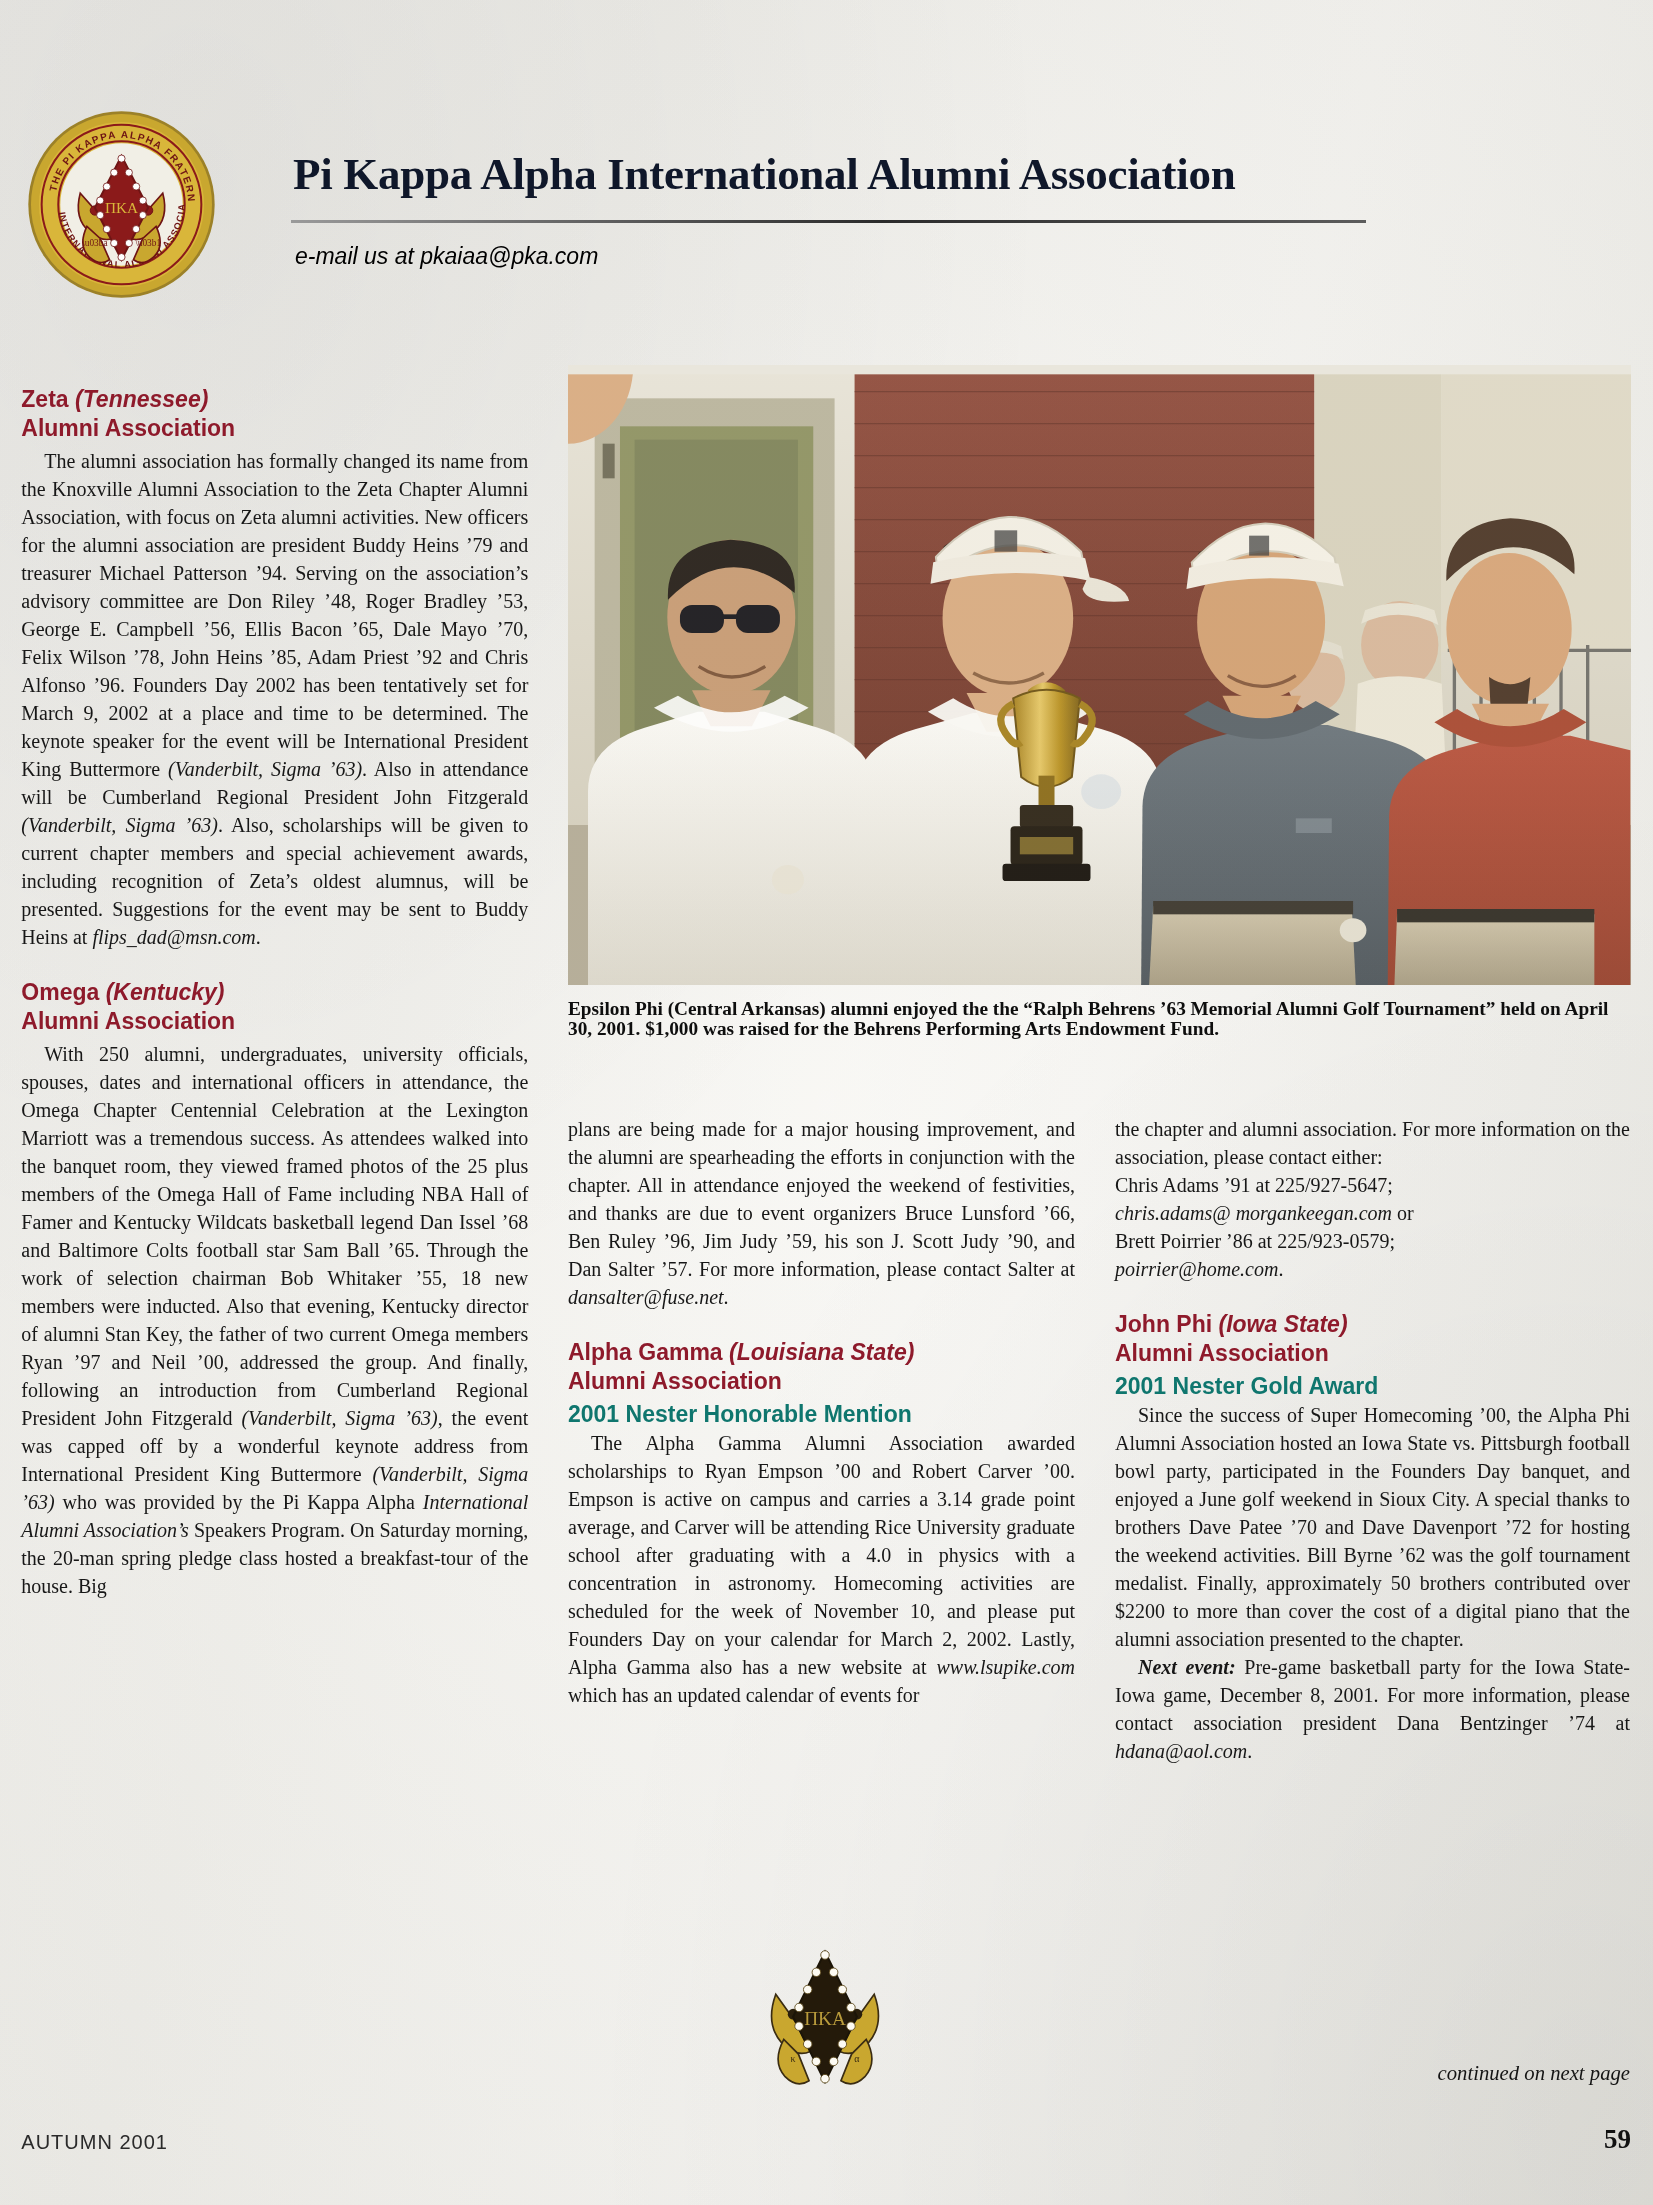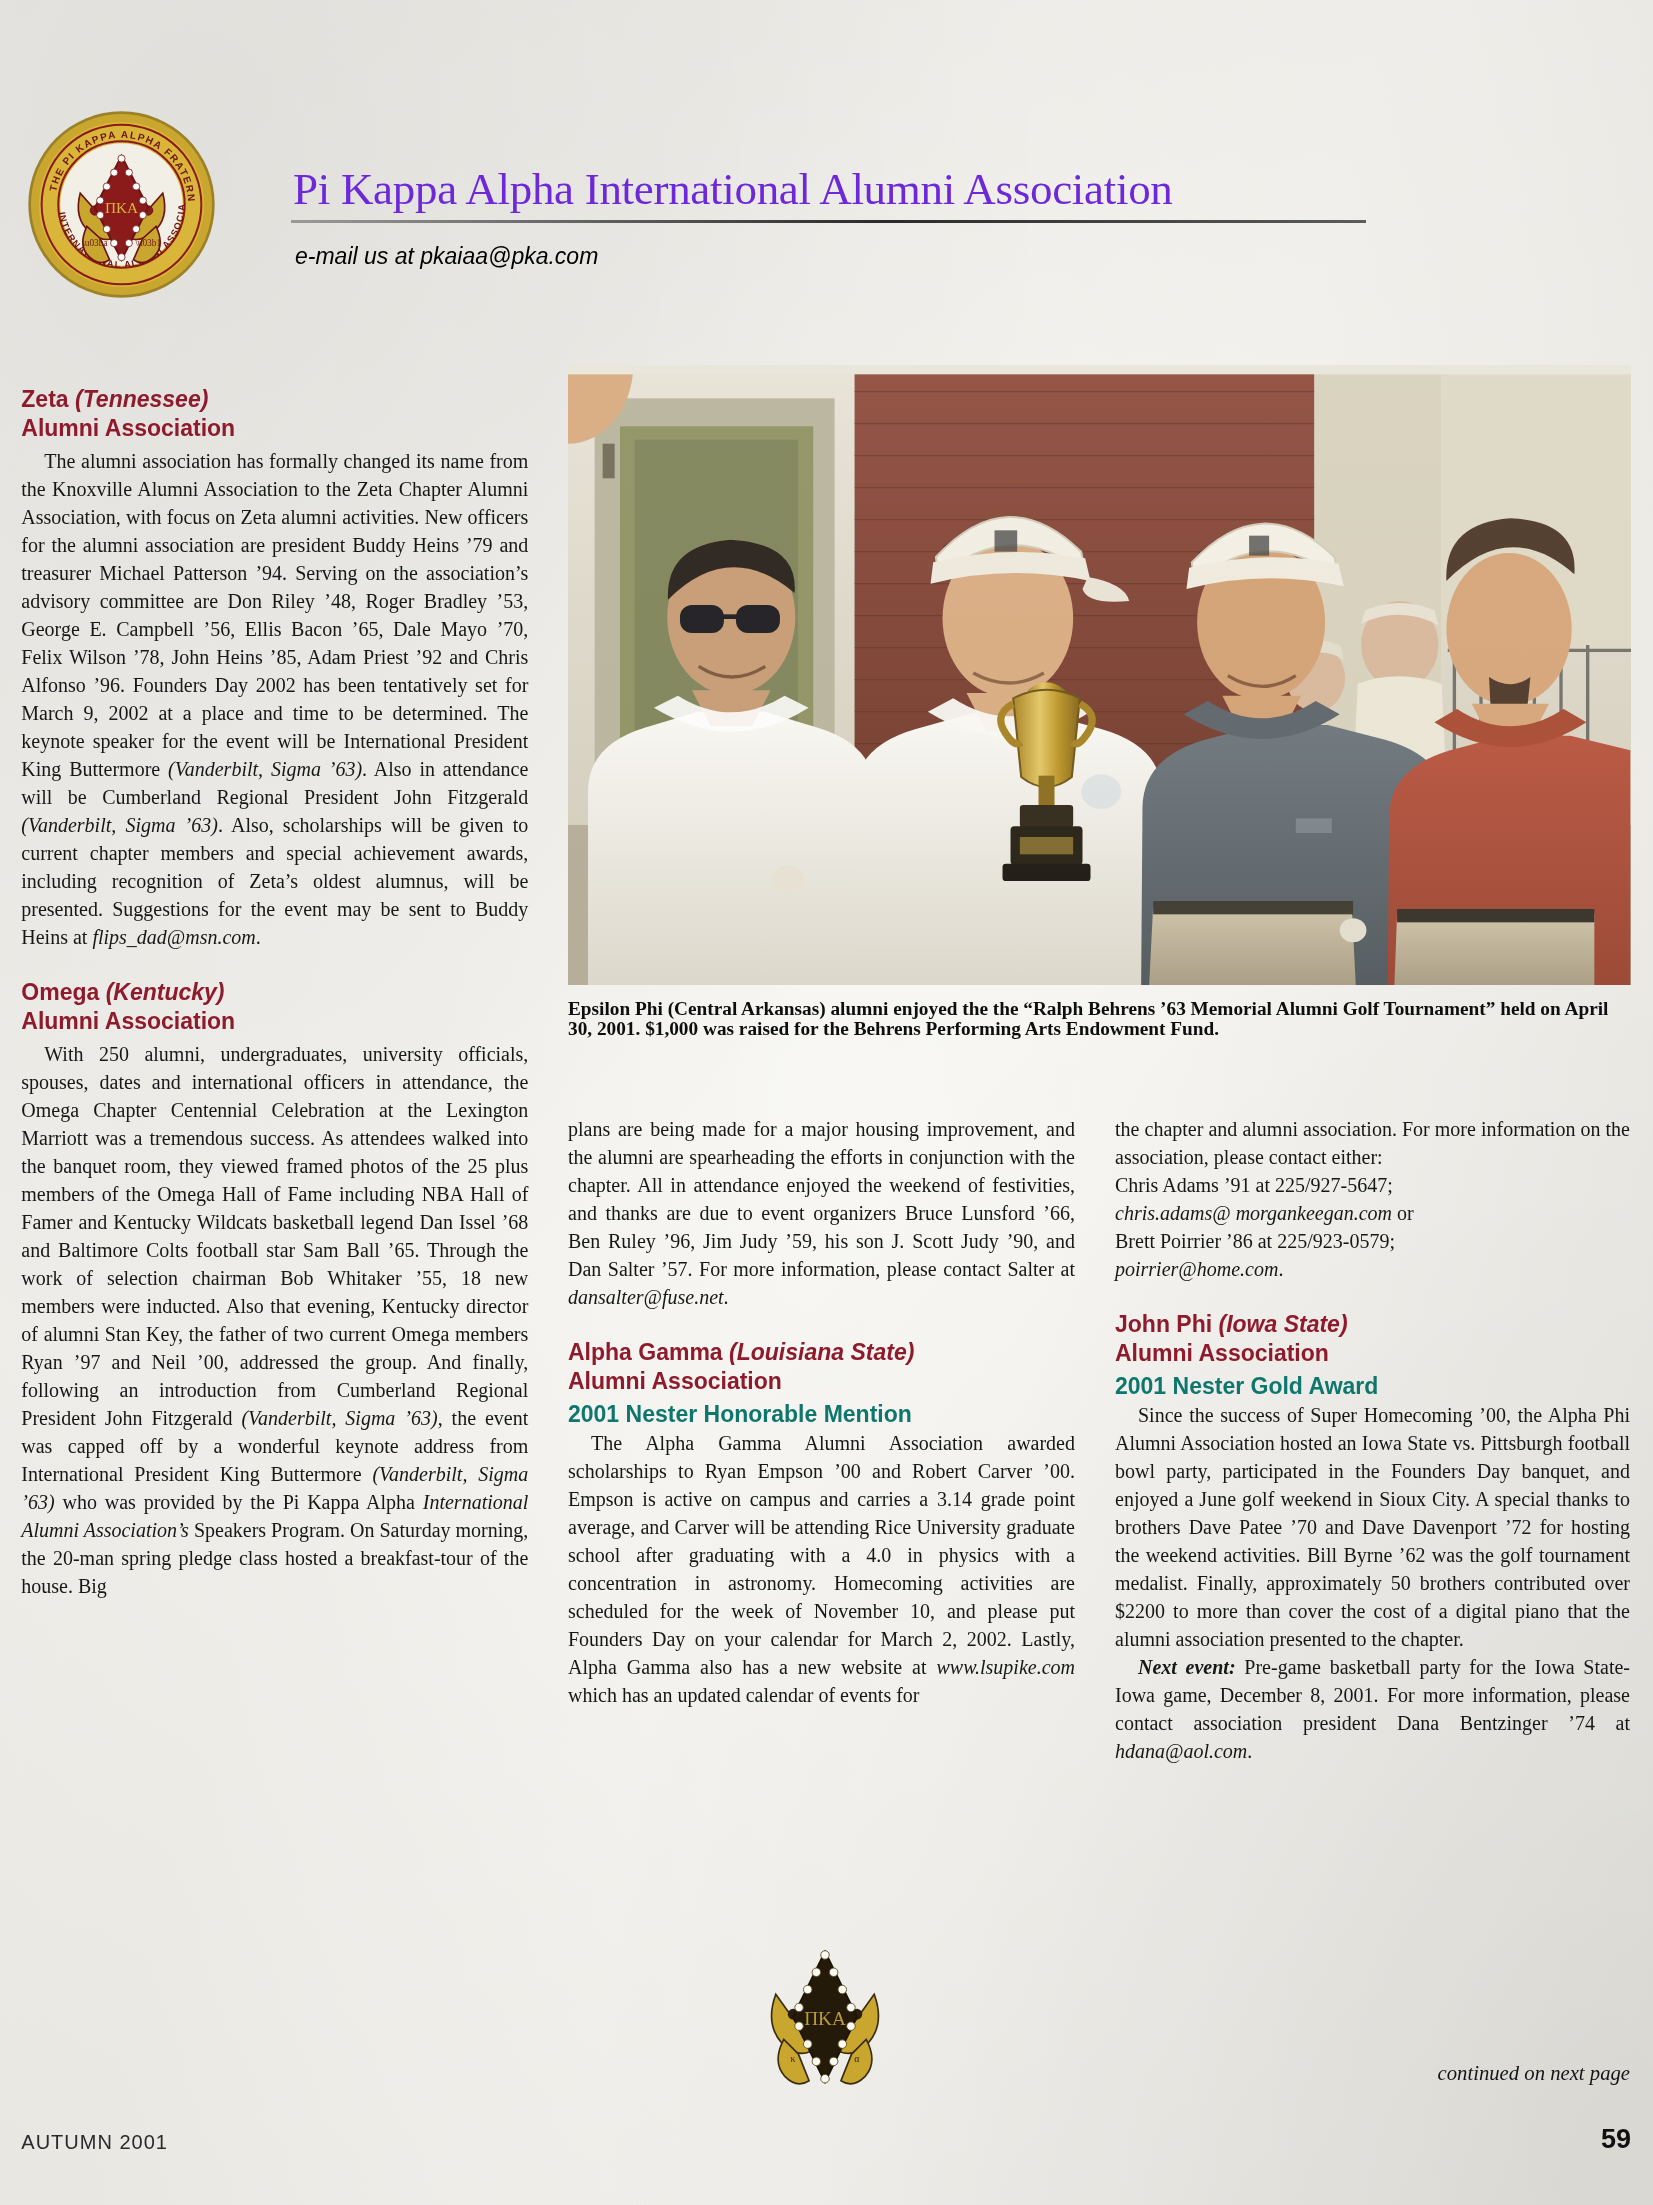--- a/index.html
+++ b/index.html
@@ -42,25 +42,25 @@
   .gold-tab{
     position:absolute;right:0;top:0;width:81px;height:99px;
     background:#e0b417;
   }
 
   
   .crest-seal{
     position:absolute;left:25px;top:108px;width:193px;height:193px;
   }
   .masthead-title{
-    position:absolute;left:293px;top:163px;
+    position:absolute;left:293px;top:148px;
     font-family:"Liberation Serif",serif;
-    font-weight:normal;font-size:45px;
+    font-weight:bold;font-size:45px;
     letter-spacing:-0.3px;
-    color:#6d28d9;
+    color:#0f172a;
     white-space:nowrap;
   }
   .masthead-rule{
     position:absolute;left:291px;top:220px;width:1075px;height:2.7px;
     background:linear-gradient(90deg,#9a9a9a 0%,#2b2b2b 55%,#5c5c5c 100%);
   }
   .masthead-email{
     position:absolute;left:295px;top:243px;
     font-family:"Liberation Sans",sans-serif;
     font-style:italic;font-size:23px;color:#000000;
@@ -123,21 +123,21 @@
   }
 
   
   .footer-left{
     position:absolute;left:21.3px;top:2131px;
     font-family:"Liberation Sans",sans-serif;
     font-size:20px;letter-spacing:1px;color:#2a2a2a;
   }
   .footer-page{
     position:absolute;right:23px;top:2124px;
-    font-family:Liberation Sans, sans-serif;
+    font-family:Liberation Serif, serif;
     font-weight:bold;font-size:27px;color:#111;
   }
   .continued{
     position:absolute;right:24px;top:2062px;
     font-family:"Liberation Serif",serif;
     font-style:italic;font-size:20.7px;color:#141414;
   }
   .badge-mark{
     position:absolute;left:745px;top:1945px;width:160px;height:143px;
   }

